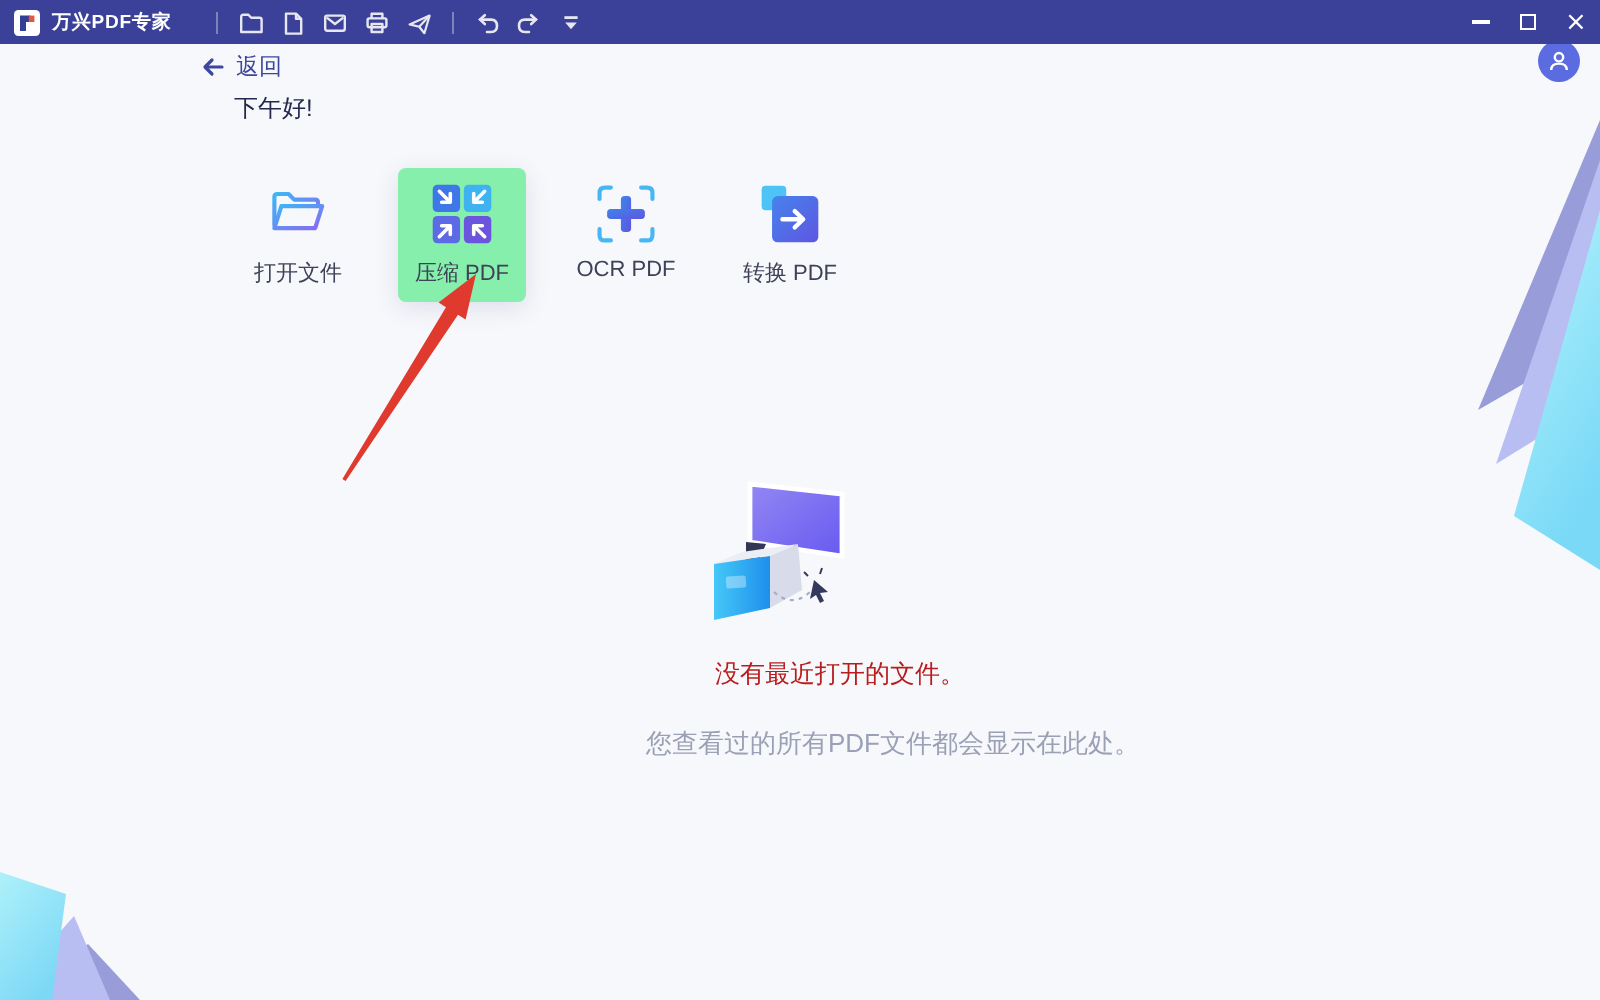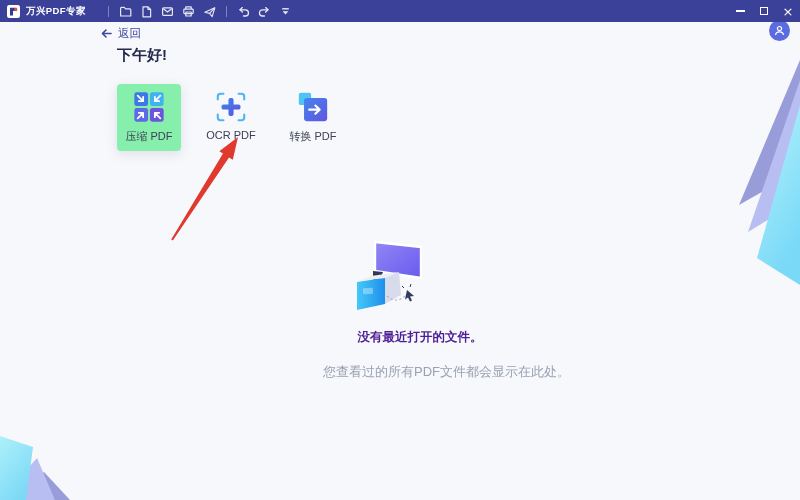--- a/index.html
+++ b/index.html
@@ -15,34 +15,34 @@
   .tb-btn svg{display:block}
   .win-controls{margin-left:auto;display:flex;height:22px}
   .win-btn{width:24px;height:22px;display:flex;align-items:center;justify-content:center}
   .min-glyph{width:9px;height:1.5px;background:#fff}
   .max-glyph{width:8px;height:8px;border:1.3px solid #fff}
   .close-glyph{color:#fff;font-size:13px;line-height:1;font-family:"DejaVu Sans",sans-serif}
 
   
   .back-link{position:absolute;left:100px;top:26px;display:flex;align-items:center;gap:5px;color:#3c479e;font-size:11.5px;z-index:6;cursor:pointer}
   .avatar{position:absolute;left:769px;top:20px;width:21px;height:21px;border-radius:50%;background:#5b6ce0;display:flex;align-items:center;justify-content:center;z-index:6}
-  .greeting{position:absolute;left:117px;top:46px;font-size:15px;font-weight:bold;color:#23284c;z-index:6}
+  .greeting{position:absolute;left:117px;top:46px;font-size:12px;font-weight:normal;color:#23284c;z-index:6}
 
   
   .actions{position:absolute;left:109px;top:84px;display:flex;gap:2px;z-index:6}
   .action{width:80px;display:flex;justify-content:center}
   .action .inner{width:64px;padding:6px 0 7px;border-radius:4px;display:flex;flex-direction:column;align-items:center}
   .action.card .inner{background:#86efac;box-shadow:0 3px 12px rgba(70,80,140,.14)}
   .action .ic{width:34px;height:34px}
   .action .lbl{margin-top:5px;font-size:11px;color:#3e4157;white-space:nowrap}
   .action.hl .lbl{color:#6a6ee9}
 
   
   .illustration{position:absolute;left:350px;top:238px;z-index:5}
-  .empty-title{position:absolute;left:270px;top:329px;width:300px;text-align:center;font-size:12.5px;font-weight:bold;color:#4c1d95;z-index:5}
+  .empty-title{position:absolute;left:270px;top:329px;width:300px;text-align:center;font-size:12.5px;font-weight:normal;color:#b91c1c;z-index:5}
   .empty-sub{position:absolute;left:270px;top:363px;width:300px;text-align:right;font-size:13px;color:#9aa0b5;z-index:5}
 
   
   .red-arrow{position:absolute;left:160px;top:130px;z-index:10}
   .deco-right{position:absolute;right:0;top:40px;z-index:1}
   .deco-left{position:absolute;left:0;bottom:0;z-index:1}
 </style>
 </head>
 <body>
 
@@ -130,20 +130,35 @@
   <svg width="13" height="13" viewBox="0 0 13 13" fill="none" stroke="#fff" stroke-width="1.2">
     <circle cx="6.5" cy="4.6" r="2.1"></circle>
       <path d="M2.6 11 Q2.6 7.8 6.5 7.8 Q10.4 7.8 10.4 11"></path>
   </svg>
 </div>
 
 <div class="greeting">下午好!</div>
 
 <div class="actions">
 
+  <div class="action">
+    <div class="inner">
+      <svg class="ic" viewBox="0 0 36 36">
+        <defs>
+            <linearGradient id="gFold" x1="0" y1="0" x2="1" y2="1">
+              <stop offset="0" stop-color="#3eb7f6"></stop>
+              <stop offset="1" stop-color="#8a68f0"></stop>
+            </linearGradient>
+          </defs>
+        <path d="M5.5 24 V9 Q5.5 7.4 7.1 7.4 H13 L16 10.4 H27 Q28.6 10.4 28.6 12 V13.6" fill="none" stroke="url(#gFold)" stroke-width="2.2" stroke-linejoin="round" stroke-linecap="round"></path>
+        <path d="M5.5 25.5 L9.2 13.8 H30.8 L27.1 25.5 Z" fill="none" stroke="url(#gFold)" stroke-width="2.2" stroke-linejoin="round"></path>
+      </svg>
+      <span class="lbl">打开文件</span>
+    </div>
+  </div>
 
 
   <div class="action card">
     <div class="inner">
       <svg class="ic" viewBox="0 0 36 36">
         <rect x="2.5" y="2.5" width="14.5" height="14.5" rx="2.5" fill="#3e77e8"></rect>
         <rect x="19" y="2.5" width="14.5" height="14.5" rx="2.5" fill="#3fb2f2"></rect>
         <rect x="2.5" y="19" width="14.5" height="14.5" rx="2.5" fill="#5d6ae6"></rect>
         <rect x="19" y="19" width="14.5" height="14.5" rx="2.5" fill="#6b54de"></rect>
         <g fill="none" stroke="#fff" stroke-width="1.9" stroke-linecap="round" stroke-linejoin="round">

